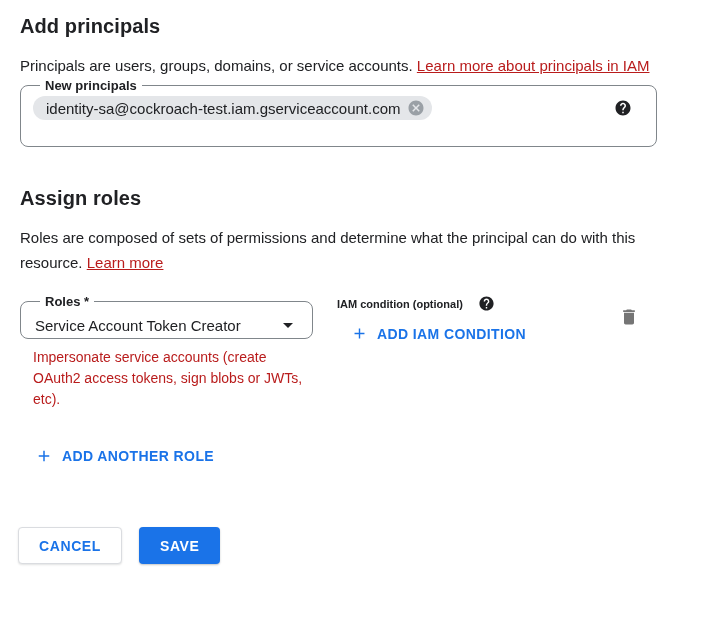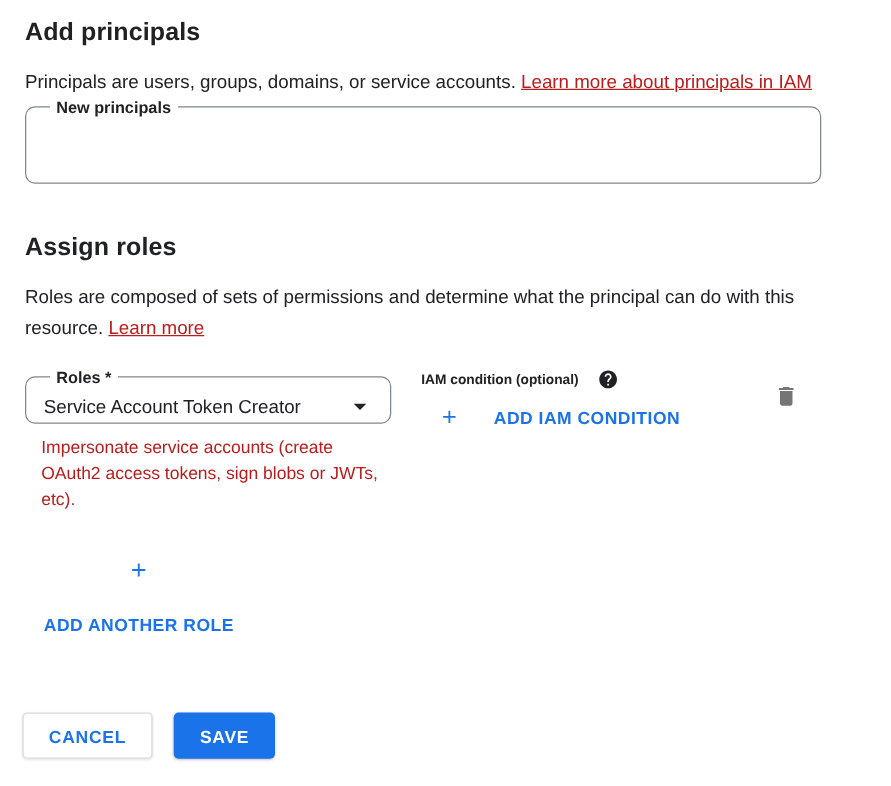--- a/index.html
+++ b/index.html
@@ -90,33 +90,33 @@
     color: #b91c1c;
   }
 
   .cond-col { margin-left: 24px; }
   .cond-label-row {
     display: flex; align-items: center; gap: 15px;
     font-size: 11px; font-weight: 700; color: #202124;
     margin-top: 1px;
   }
   .text-btn {
-    display: inline-flex; align-items: center; gap: 27px;
+    display: inline-flex; align-items: center; gap: 9px;
     background: none; border: none; cursor: pointer;
     color: #1a73e8;
     font-family: inherit;
     font-size: 14px; font-weight: 700; letter-spacing: 0.4px;
     padding: 6px 8px;
   }
   .cond-col .text-btn { margin-top: 7px; margin-left: 6px; }
 
   .trash-col { margin-left: auto; margin-right: 50px; padding-top: 9px; }
   .icon-btn { background: none; border: none; padding: 4px; cursor: pointer; display: inline-flex; }
 
-  .add-role-btn { margin-top: 31px; margin-left: 7px; flex-direction: column; }
+  .add-role-btn { margin-top: 31px; margin-left: 7px; }
 
   .footer { display: flex; gap: 17px; margin-top: 56px; margin-left: -2px; }
   .btn {
     box-sizing: border-box;
     height: 37px;
     border-radius: 4px;
     font-family: inherit;
     font-size: 14px; font-weight: 700; letter-spacing: 0.6px;
     cursor: pointer;
     display: inline-flex; align-items: center; justify-content: center;
@@ -138,20 +138,35 @@
 
 <div class="page">
 
   <h1>Add principals</h1>
 
   <p class="desc"><span>Principals are users, groups, domains, or service accounts.</span>
     <a class="link" href="#">Learn more about principals in IAM</a></p>
 
   <fieldset class="outlined np-field">
     <legend>New principals</legend>
+    <div class="np-row">
+      <div class="chip">
+        <span class="chip-text">identity-sa@cockroach-test.iam.gserviceaccount.com</span>
+        <span class="chip-close">
+          <svg width="18" height="18" viewBox="0 0 24 24">
+            <path fill="#9aa0a6" d="M12 2C6.47 2 2 6.47 2 12s4.47 10 10 10 10-4.47 10-10S17.53 2 12 2zm5 13.59L15.59 17 12 13.41 8.41 17 7 15.59 10.59 12 7 8.41 8.41 7 12 10.59 15.59 7 17 8.41 13.41 12 17 15.59z"></path>
+          </svg>
+        </span>
+      </div>
+      <button class="help-btn">
+        <svg width="18" height="18" viewBox="0 0 24 24">
+          <path fill="#202124" d="M12 2C6.48 2 2 6.48 2 12s4.48 10 10 10 10-4.48 10-10S17.52 2 12 2zm1 17h-2v-2h2v2zm2.07-7.75l-.9.92C13.45 12.9 13 13.5 13 15h-2v-.5c0-1.1.45-2.1 1.17-2.83l1.24-1.26c.37-.36.59-.86.59-1.41 0-1.1-.9-2-2-2s-2 .9-2 2H8c0-2.21 1.79-4 4-4s4 1.79 4 4c0 .88-.36 1.68-.93 2.25z"></path>
+        </svg>
+      </button>
+    </div>
   </fieldset>
 
   <h2>Assign roles</h2>
 
   <p class="desc"><span>Roles are composed of sets of permissions and determine what the principal can do with this resource.</span>
     <a class="link" href="#">Learn more</a></p>
 
   <div class="role-row">
 
     <div class="role-col">

